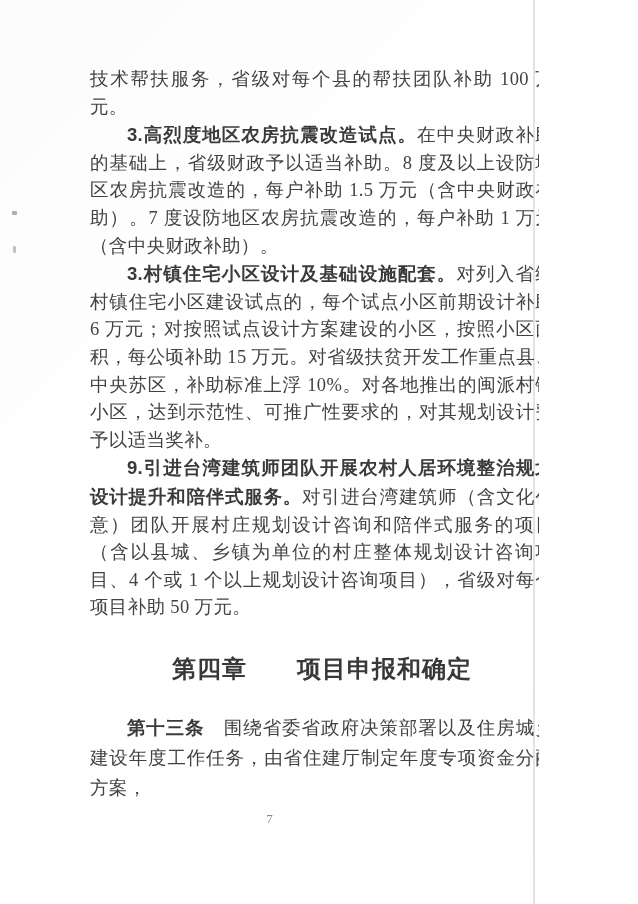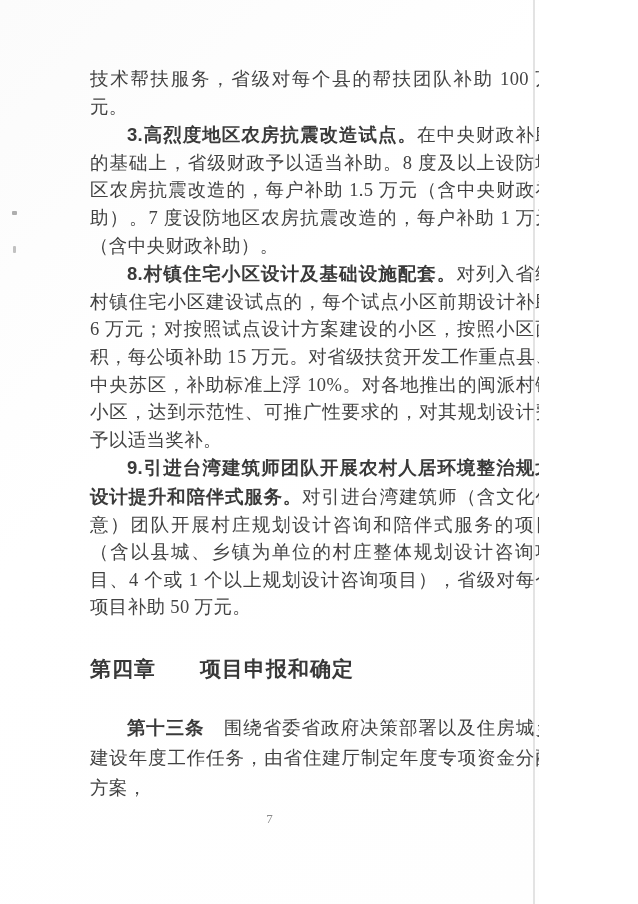--- a/index.html
+++ b/index.html
@@ -55,21 +55,22 @@
   }
   .lead {
     font-weight: bold;
     color: #3a3a3a;
     font-family: "Liberation Sans", "DejaVu Sans", sans-serif;
     letter-spacing: 0.2px;
   }
   .chapter {
     margin: 33px 0 0 0;
     text-indent: 0;
-    font-size: 21px;
+    text-align: center;
+    font-size: 24px;
     font-weight: bold;
     color: #383838;
     font-family: "Liberation Sans", "DejaVu Sans", sans-serif;
     letter-spacing: 1px;
   }
   .para-last {
     margin-top: 31px;
     line-height: 30px;
   }
   .page-number {
@@ -91,21 +92,21 @@
   <div class="edge-line"></div>
   <div class="speck speck-1"></div>
   <div class="speck speck-2"></div>
 
   <main class="doc-body">
 
     <p class="para no-indent"><span>技术帮扶服务，省级对每个县的帮扶团队补助 100 万元。</span></p>
 
     <p class="para"><span class="lead">3.高烈度地区农房抗震改造试点。</span><span>在中央财政补助的基础上，省级财政予以适当补助。8 度及以上设防地区农房抗震改造的，每户补助 1.5 万元（含中央财政补助）。7 度设防地区农房抗震改造的，每户补助 1 万元（含中央财政补助）。</span></p>
 
-    <p class="para"><span class="lead">8.村镇住宅小区设计及基础设施配套。</span><span>对列入省级村镇住宅小区建设试点的，每个试点小区前期设计补助 6 万元；对按照试点设计方案建设的小区，按照小区面积，每公顷补助 15 万元。对省级扶贫开发工作重点县、中央苏区，补助标准上浮 10%。对各地推出的闽派村镇小区，达到示范性、可推广性要求的，对其规划设计费予以适当奖补。</span></p>
+    <p class="para"><span class="lead">3.村镇住宅小区设计及基础设施配套。</span><span>对列入省级村镇住宅小区建设试点的，每个试点小区前期设计补助 6 万元；对按照试点设计方案建设的小区，按照小区面积，每公顷补助 15 万元。对省级扶贫开发工作重点县、中央苏区，补助标准上浮 10%。对各地推出的闽派村镇小区，达到示范性、可推广性要求的，对其规划设计费予以适当奖补。</span></p>
 
     <p class="para"><span class="lead">9.引进台湾建筑师团队开展农村人居环境整治规划设计提升和陪伴式服务。</span><span>对引进台湾建筑师（含文化创意）团队开展村庄规划设计咨询和陪伴式服务的项目（含以县城、乡镇为单位的村庄整体规划设计咨询项目、4 个或 1 个以上规划设计咨询项目），省级对每个项目补助 50 万元。</span></p>
 
 
 
     <h2 class="chapter">第四章　　项目申报和确定</h2>
 
     <p class="para para-last"><span class="lead">第十三条</span><span>　围绕省委省政府决策部署以及住房城乡建设年度工作任务，由省住建厅制定年度专项资金分配方案，</span></p>
 
   </main>

